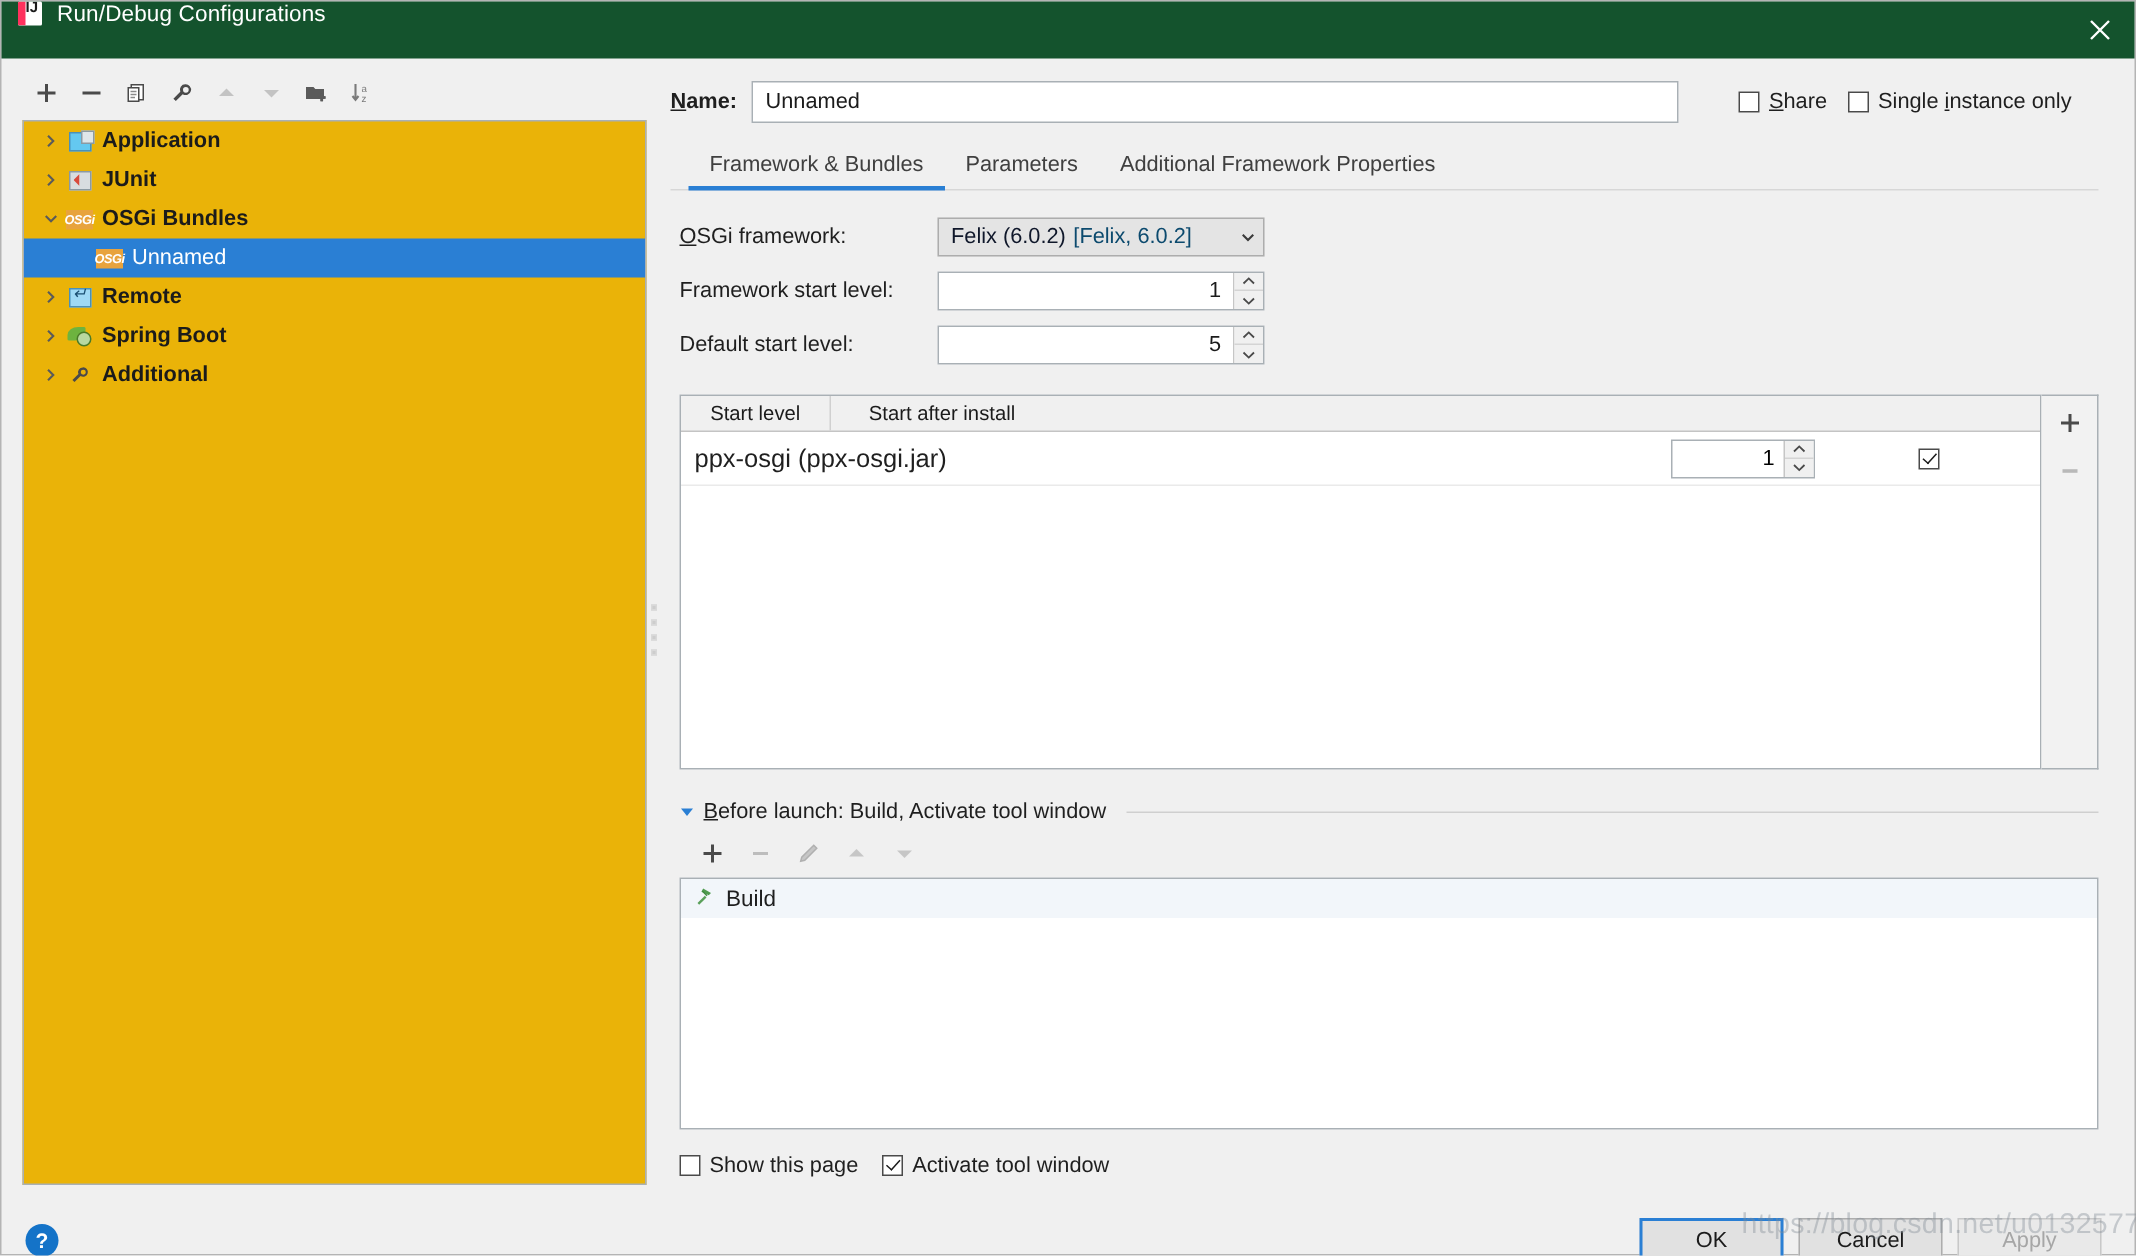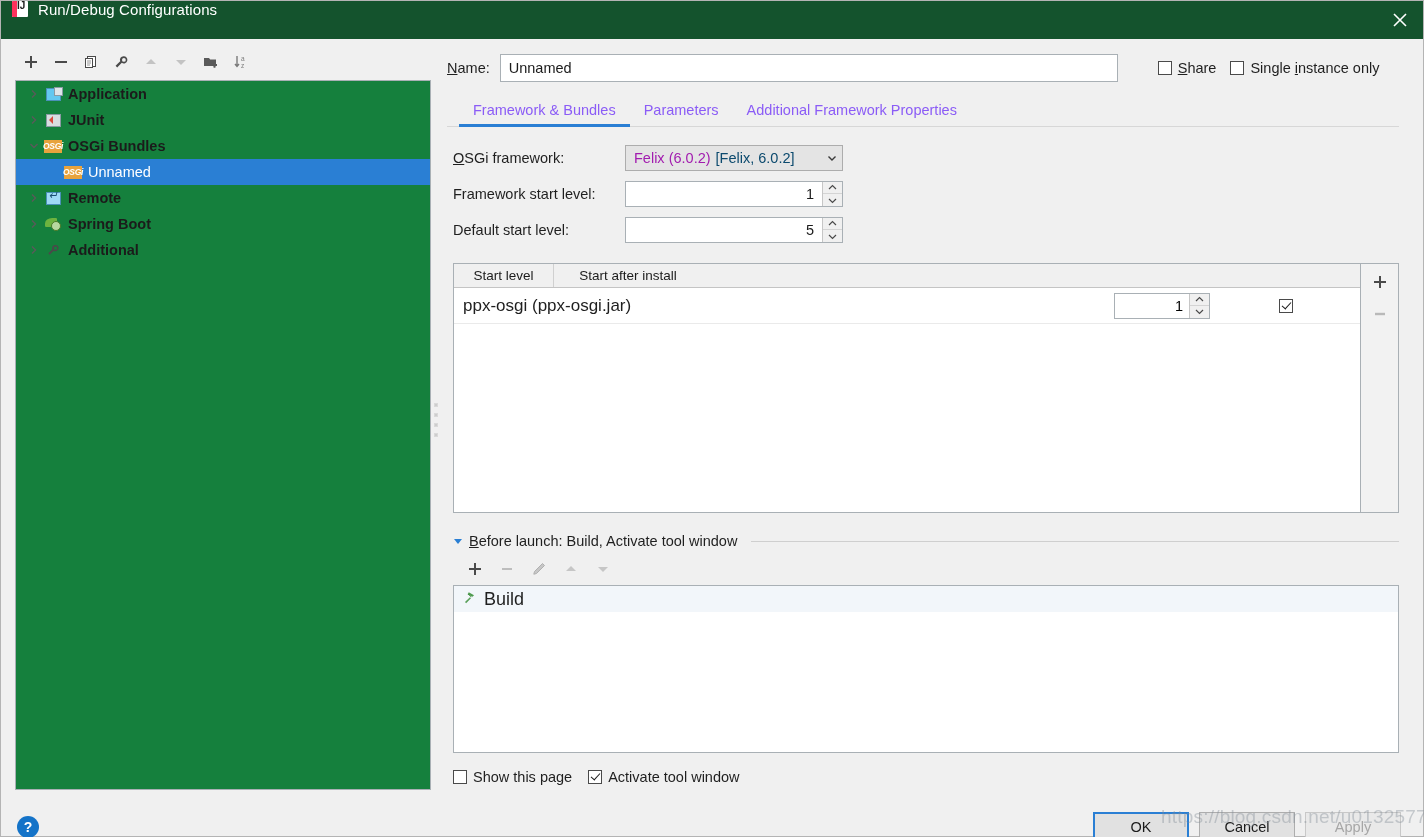--- a/index.html
+++ b/index.html
@@ -96,21 +96,21 @@
     width: 28px; height: 26px;
     display: flex; align-items: center; justify-content: center;
     cursor: pointer;
   }
   .tb-btn svg { display: block; }
   .tree {
     flex: 1 1 auto;
     margin-top: 3px;
     margin-bottom: 10px;
     margin-right: 0;
-    background: #15803d;
+    background: #eab308;
     border: 1px solid #a9b0b5;
     overflow: hidden;
     height: 710px;
   }
   .tree-row {
     height: 26px;
     display: flex;
     align-items: center;
     padding-left: 8px;
     cursor: pointer;
@@ -239,20 +239,21 @@
   .name-row {
     display: flex;
     align-items: center;
     height: 30px;
     margin-bottom: 12px;
   }
   .name-label {
     font-size: 14.5px;
     margin-right: 10px;
     flex: 0 0 auto;
+    font-weight: bold;
   }
   .u { text-decoration: underline; }
   .name-input {
     flex: 1 1 auto;
     height: 28px;
     border: 1px solid #a9b0b5;
     background: #ffffff;
     padding: 0 8px;
     font-size: 14.5px;
     font-family: "Liberation Sans", sans-serif;
@@ -299,21 +300,21 @@
     height: 32px;
     border-bottom: 1px solid #d7d7d7;
     margin-bottom: 16px;
     padding-left: 12px;
   }
   .tab {
     padding: 0 14px 8px 14px;
     font-size: 14.5px;
     cursor: pointer;
     position: relative;
-    color: #8b5cf6;
+    color: #404040;
   }
   .tab.active::after {
     content: "";
     position: absolute;
     left: 0; right: 0; bottom: -1px;
     height: 3px;
     background: #2a7fd4;
   }
 
   
@@ -334,21 +335,21 @@
     height: 26px;
     background: #e4e4e4;
     border: 1px solid #adadad;
     display: flex;
     align-items: center;
     padding: 0 4px 0 8px;
     font-size: 14.5px;
     cursor: pointer;
     position: relative;
   }
-  .combo .combo-val { color: #a21caf; }
+  .combo .combo-val { color: #0f172a; }
   .combo .combo-sub { color: #0c4a6e; margin-left: 5px; }
   .combo .chev { margin-left: auto; display: flex; }
   .spinner {
     width: 218px;
     height: 26px;
     display: flex;
     border: 1px solid #a9b0b5;
     background: #ffffff;
   }
   .spinner input {
@@ -470,21 +471,21 @@
   }
   .bl-item {
     height: 26px;
     display: flex;
     align-items: center;
     padding-left: 8px;
     background: #f2f6fa;
     gap: 7px;
     cursor: pointer;
   }
-  .bl-item span.lbl { font-size: 18px; }
+  .bl-item span.lbl { font-size: 15px; }
 
   .bottom-checks {
     display: flex;
     align-items: center;
     gap: 16px;
     margin: 16px 0 0 6px;
   }
 
   
   .footer {

